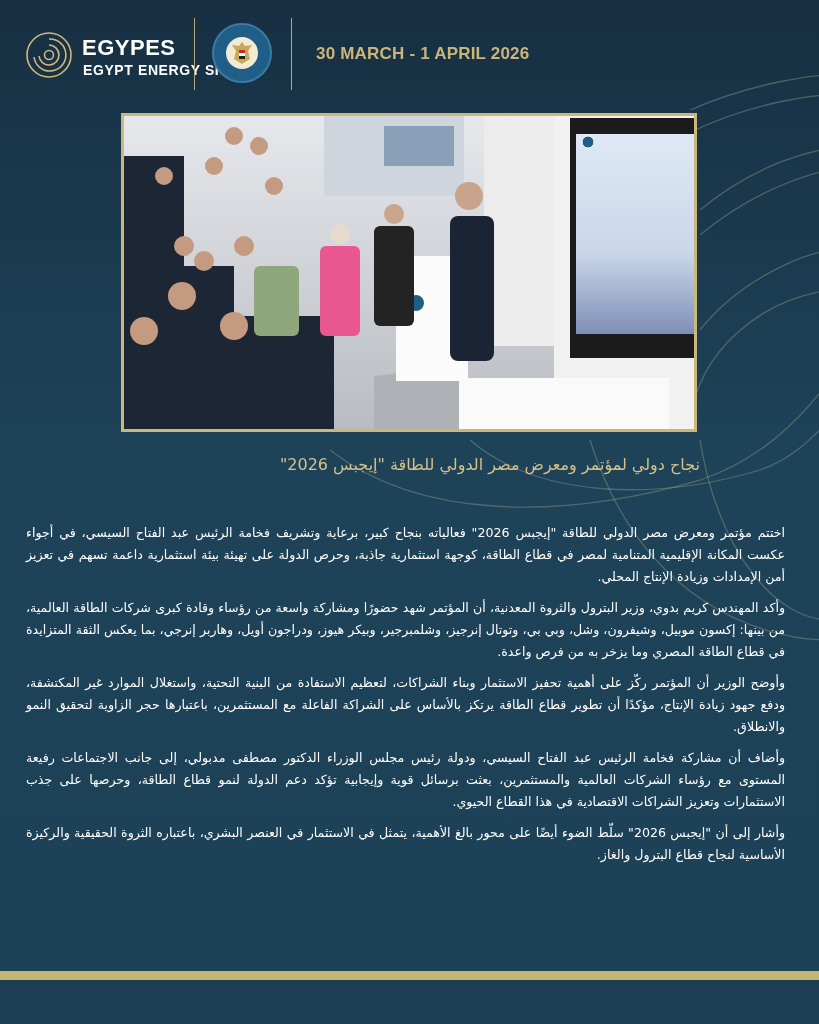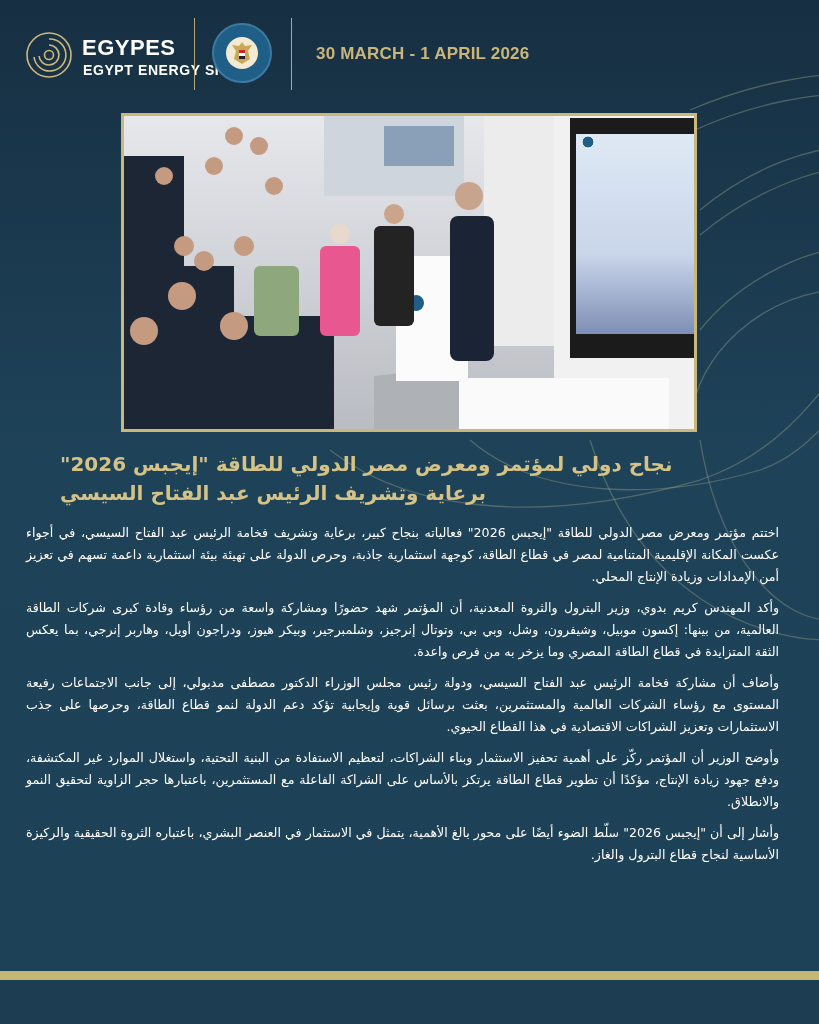--- a/index.html
+++ b/index.html
@@ -9,23 +9,23 @@
   .header{position:absolute;left:0;top:0;width:819px;height:110px;}
   .egypes-logo{position:absolute;left:24px;top:30px;width:50px;height:50px;}
   .egypes-name{position:absolute;left:82px;top:35px;color:#ffffff;font-family:"Liberation Sans",sans-serif;font-weight:bold;font-size:22px;letter-spacing:0.5px;}
   .egypes-sub{position:absolute;left:83px;top:62px;color:#ffffff;font-family:"Liberation Sans",sans-serif;font-weight:bold;font-size:14px;letter-spacing:0.6px;text-align:right;}
   .divider{position:absolute;top:18px;width:1px;height:72px;background:#b9a873;}
   .ministry-seal{position:absolute;left:212px;top:23px;width:60px;height:60px;border-radius:50%;background:#1f5e86;border:2px solid #3c7aa3;box-sizing:border-box;}
   .ministry-seal .inner{position:absolute;left:12px;top:12px;width:32px;height:32px;border-radius:50%;background:#f3ead2;}
   .date{position:absolute;left:316px;top:44px;color:#cbb679;font-family:"Liberation Sans",sans-serif;font-weight:bold;font-size:17px;letter-spacing:0.2px;}
   .photo-frame{position:absolute;left:121px;top:113px;width:576px;height:319px;border:3px solid #c9b77c;box-sizing:border-box;overflow:hidden;background:#d9dde2;}
   .photo-frame svg{display:block;}
-  .headline{position:absolute;left:60px;top:450px;width:640px;text-align:left;direction:rtl;color:#d4c286;font-family:"DejaVu Sans",sans-serif;font-weight:bold;font-size:20px;line-height:29px;}
+  .headline{position:absolute;left:60px;top:450px;width:640px;text-align:right;direction:rtl;color:#d4c286;font-family:"DejaVu Sans",sans-serif;font-weight:normal;font-size:16px;line-height:29px;}
   .body-text{position:absolute;left:26px;top:522px;width:767px;direction:rtl;text-align:justify;color:#ffffff;font-family:"DejaVu Sans",sans-serif;font-size:12.6px;line-height:22px;}
-  .body-text p{margin:0 14px 9px 0;}
+  .body-text p{margin:0 8px 9px 0;}
   .footer{position:absolute;left:0;top:971px;width:819px;height:53px;background:#c4b674;}
   .footer-url{position:absolute;left:0;top:7px;width:819px;text-align:center;color:#1e3c4f;font-family:"Liberation Sans",sans-serif;font-weight:bold;font-size:26px;letter-spacing:-0.3px;}
 </style>
 </head>
 <body>
 
 <div class="page">
 
   <svg class="swirls" width="819" height="1024" viewBox="0 0 819 1024">
     <g fill="none" stroke="#8f9c86" stroke-opacity="0.45" stroke-width="1.3">
@@ -120,27 +120,26 @@
       <rect x="196" y="130" width="40" height="90" rx="6" fill="#e8578f"></rect>
       <circle cx="216" cy="118" r="10" fill="#e7d9cc"></circle>
       <rect x="130" y="150" width="45" height="70" rx="6" fill="#8ea77d"></rect>
       <rect x="250" y="110" width="40" height="100" rx="6" fill="#232323"></rect>
       <circle cx="270" cy="98" r="10" fill="#caa58c"></circle>
     </svg>
   </div>
 
   <div class="headline">
     <div>نجاح دولي لمؤتمر ومعرض مصر الدولي للطاقة "إيجبس 2026"</div>
-    <div>برعاية وتشريف الرئيس عبد الفتاح السيسي</div>
   </div>
 
   <div class="body-text">
     <p>اختتم مؤتمر ومعرض مصر الدولي للطاقة "إيجبس 2026" فعالياته بنجاح كبير، برعاية وتشريف فخامة الرئيس عبد الفتاح السيسي، في أجواء عكست المكانة الإقليمية المتنامية لمصر في قطاع الطاقة، كوجهة استثمارية جاذبة، وحرص الدولة على تهيئة بيئة استثمارية داعمة تسهم في تعزيز أمن الإمدادات وزيادة الإنتاج المحلي.</p>
     <p>وأكد المهندس كريم بدوي، وزير البترول والثروة المعدنية، أن المؤتمر شهد حضورًا ومشاركة واسعة من رؤساء وقادة كبرى شركات الطاقة العالمية، من بينها: إكسون موبيل، وشيفرون، وشل، وبي بي، وتوتال إنرجيز، وشلمبرجير، وبيكر هيوز، ودراجون أويل، وهاربر إنرجي، بما يعكس الثقة المتزايدة في قطاع الطاقة المصري وما يزخر به من فرص واعدة.</p>
+    <p>وأوضح الوزير أن المؤتمر ركّز على أهمية تحفيز الاستثمار وبناء الشراكات، لتعظيم الاستفادة من البنية التحتية، واستغلال الموارد غير المكتشفة، ودفع جهود زيادة الإنتاج، مؤكدًا أن تطوير قطاع الطاقة يرتكز بالأساس على الشراكة الفاعلة مع المستثمرين، باعتبارها حجر الزاوية لتحقيق النمو والانطلاق.</p>
     <p>وأضاف أن مشاركة فخامة الرئيس عبد الفتاح السيسي، ودولة رئيس مجلس الوزراء الدكتور مصطفى مدبولي، إلى جانب الاجتماعات رفيعة المستوى مع رؤساء الشركات العالمية والمستثمرين، بعثت برسائل قوية وإيجابية تؤكد دعم الدولة لنمو قطاع الطاقة، وحرصها على جذب الاستثمارات وتعزيز الشراكات الاقتصادية في هذا القطاع الحيوي.</p>
-    <p>وأوضح الوزير أن المؤتمر ركّز على أهمية تحفيز الاستثمار وبناء الشراكات، لتعظيم الاستفادة من البنية التحتية، واستغلال الموارد غير المكتشفة، ودفع جهود زيادة الإنتاج، مؤكدًا أن تطوير قطاع الطاقة يرتكز بالأساس على الشراكة الفاعلة مع المستثمرين، باعتبارها حجر الزاوية لتحقيق النمو والانطلاق.</p>
     <p>وأشار إلى أن "إيجبس 2026" سلّط الضوء أيضًا على محور بالغ الأهمية، يتمثل في الاستثمار في العنصر البشري، باعتباره الثروة الحقيقية والركيزة الأساسية لنجاح قطاع البترول والغاز.</p>
   </div>
 
   <div class="footer">
     <div class="footer-url">www.petroleum.gov.eg</div>
   </div>
 </div>
 
 </body></html>

